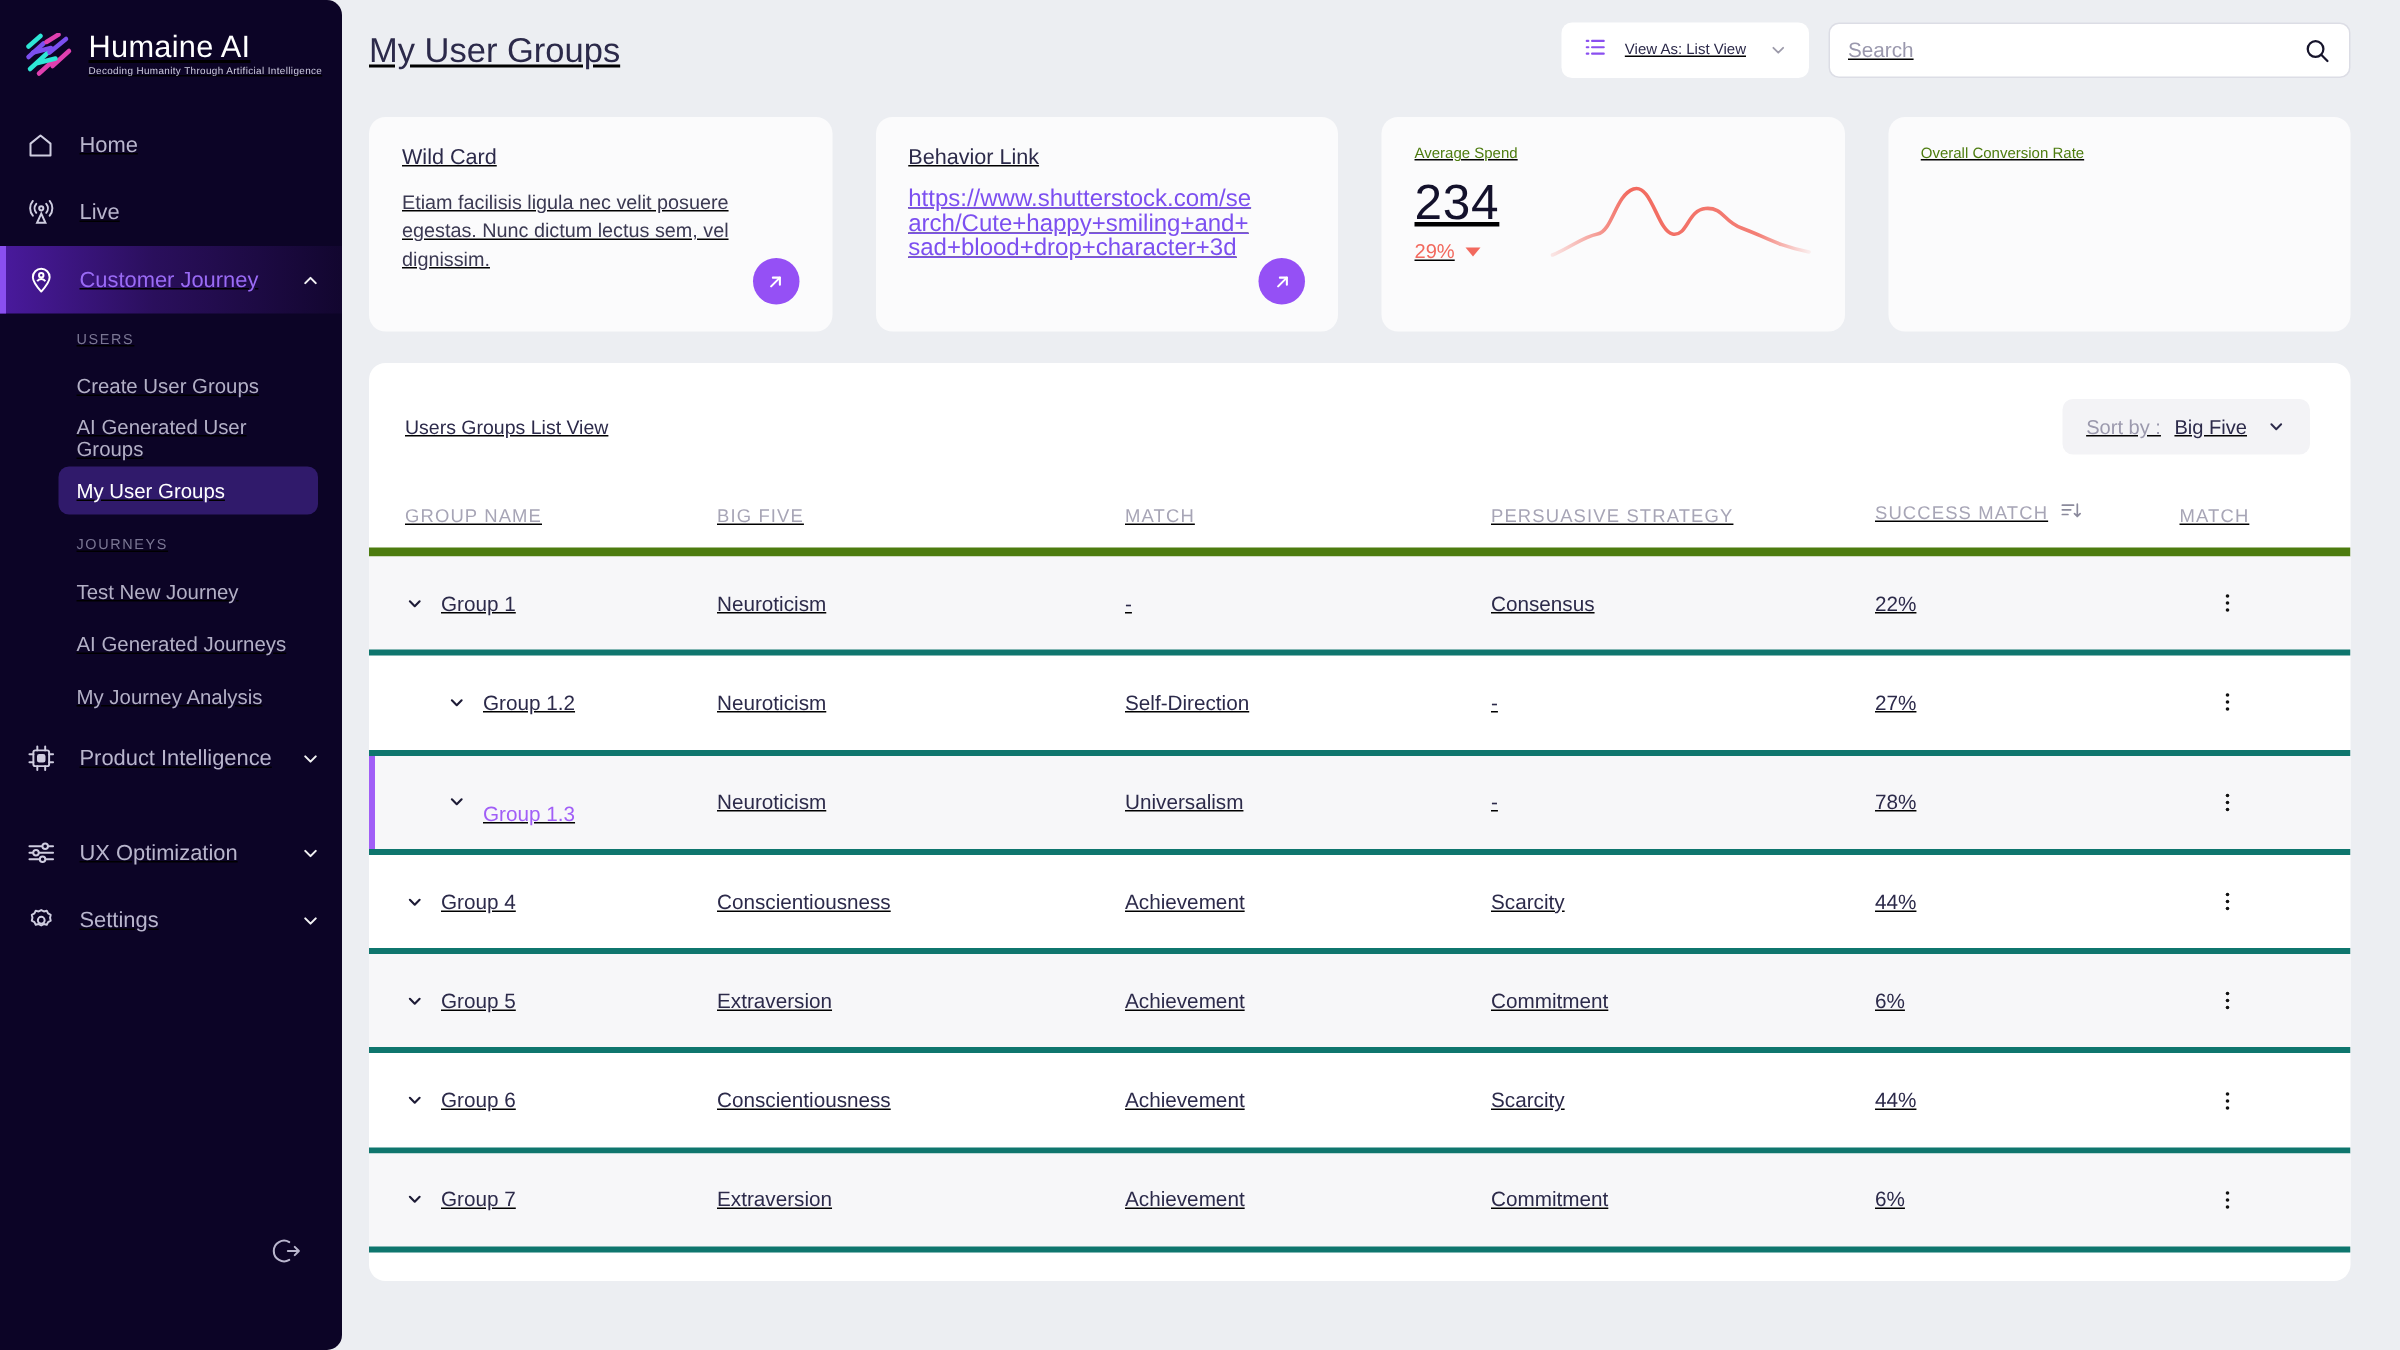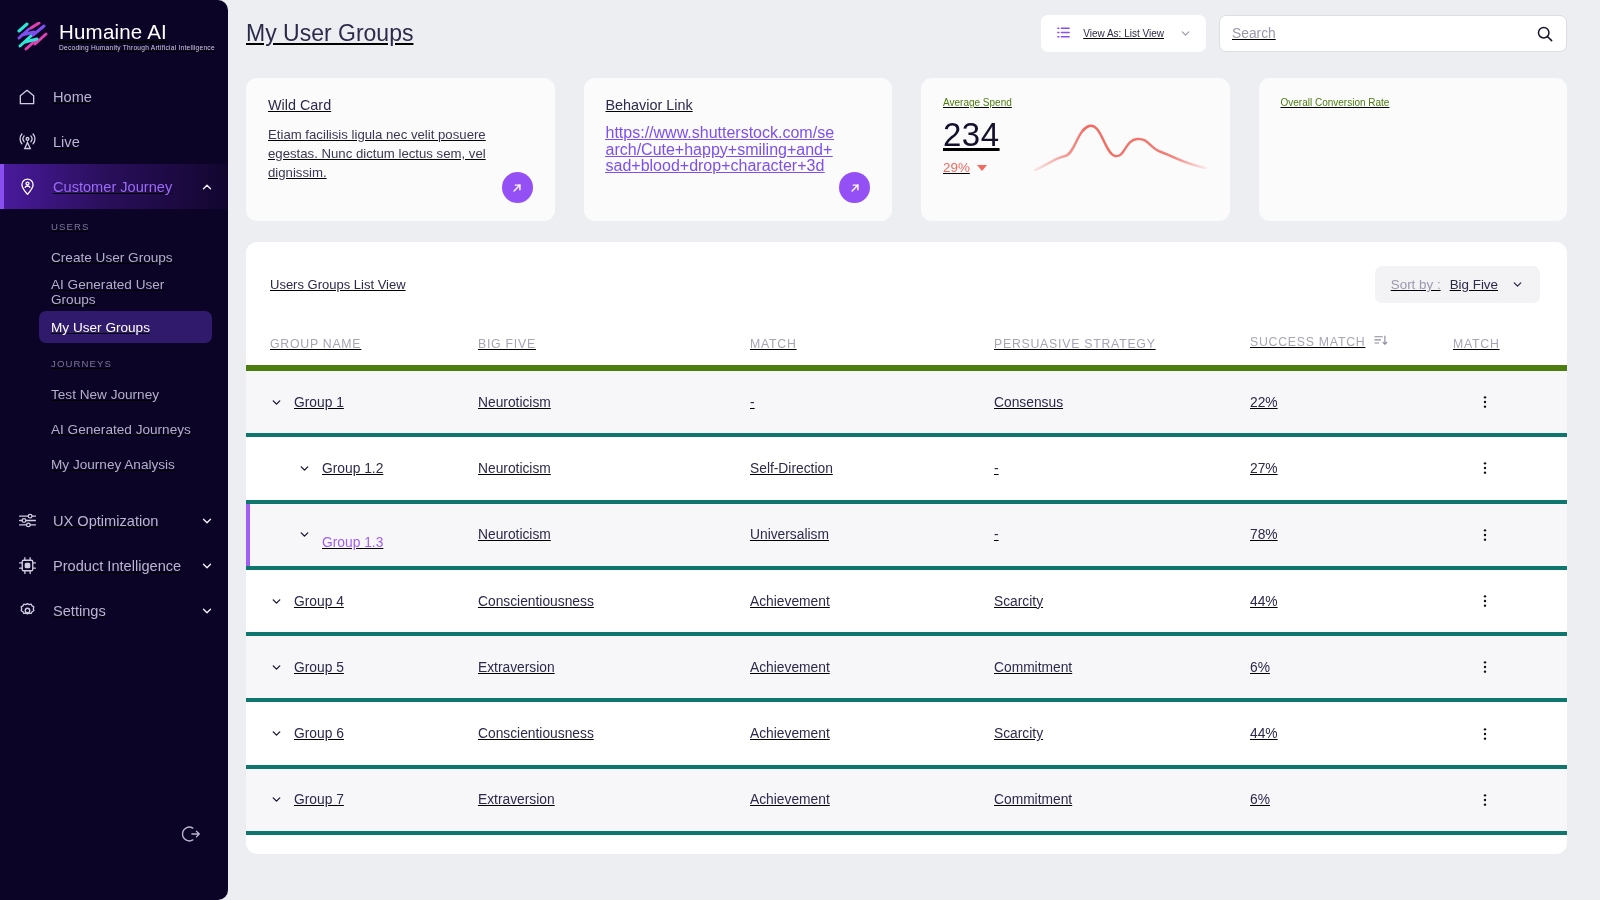--- a/index.html
+++ b/index.html
@@ -211,46 +211,46 @@
       <div class="sec-label">USERS</div>
       <div class="sub-item">Create User Groups</div>
       <div class="sub-item">AI Generated User Groups</div>
       <div class="sub-item current">My User Groups</div>
 
       <div class="sec-label">JOURNEYS</div>
       <div class="sub-item">Test New Journey</div>
       <div class="sub-item">AI Generated Journeys</div>
       <div class="sub-item">My Journey Analysis</div>
 
+      <div class="nav-item">
+        <span class="ico">
+          <svg width="21" height="21" viewBox="0 0 24 24" fill="none" stroke="#cfcde0" stroke-width="1.5">
+            <rect x="6" y="6" width="12" height="12" rx="1.5"></rect>
+            <rect x="9.5" y="9.5" width="5" height="5" rx="1" fill="#cfcde0"></rect>
+            <path d="M9 3v3M15 3v3M9 18v3M15 18v3M3 9h3M3 15h3M18 9h3M18 15h3" stroke-linecap="round"></path>
+          </svg>
+        </span>
+        <span class="lbl">Product Intelligence</span>
+        <span class="chev">
+          <svg width="14" height="14" viewBox="0 0 24 24" fill="none" stroke="#ffffff" stroke-width="2.4" stroke-linecap="round" stroke-linejoin="round">
+            <path d="M6 9 L12 15 L18 9"></path>
+          </svg>
+        </span>
+      </div>
+
       <div class="nav-item" style="margin-top:18px">
         <span class="ico">
           <svg width="21" height="21" viewBox="0 0 24 24" fill="none" stroke="#cfcde0" stroke-width="1.5" stroke-linecap="round">
             <path d="M3 7h18M3 12h18M3 17h18"></path>
             <circle cx="15" cy="7" r="2.1" fill="#0c0426"></circle>
             <circle cx="8" cy="12" r="2.1" fill="#0c0426"></circle>
             <circle cx="13" cy="17" r="2.1" fill="#0c0426"></circle>
           </svg>
         </span>
         <span class="lbl">UX Optimization</span>
-        <span class="chev">
-          <svg width="14" height="14" viewBox="0 0 24 24" fill="none" stroke="#ffffff" stroke-width="2.4" stroke-linecap="round" stroke-linejoin="round">
-            <path d="M6 9 L12 15 L18 9"></path>
-          </svg>
-        </span>
-      </div>
-
-      <div class="nav-item">
-        <span class="ico">
-          <svg width="21" height="21" viewBox="0 0 24 24" fill="none" stroke="#cfcde0" stroke-width="1.5">
-            <rect x="6" y="6" width="12" height="12" rx="1.5"></rect>
-            <rect x="9.5" y="9.5" width="5" height="5" rx="1" fill="#cfcde0"></rect>
-            <path d="M9 3v3M15 3v3M9 18v3M15 18v3M3 9h3M3 15h3M18 9h3M18 15h3" stroke-linecap="round"></path>
-          </svg>
-        </span>
-        <span class="lbl">Product Intelligence</span>
         <span class="chev">
           <svg width="14" height="14" viewBox="0 0 24 24" fill="none" stroke="#ffffff" stroke-width="2.4" stroke-linecap="round" stroke-linejoin="round">
             <path d="M6 9 L12 15 L18 9"></path>
           </svg>
         </span>
       </div>
 
       <div class="nav-item">
         <span class="ico">
           <svg width="21" height="21" viewBox="0 0 24 24" fill="none" stroke="#cfcde0" stroke-width="1.5" stroke-linejoin="round">

